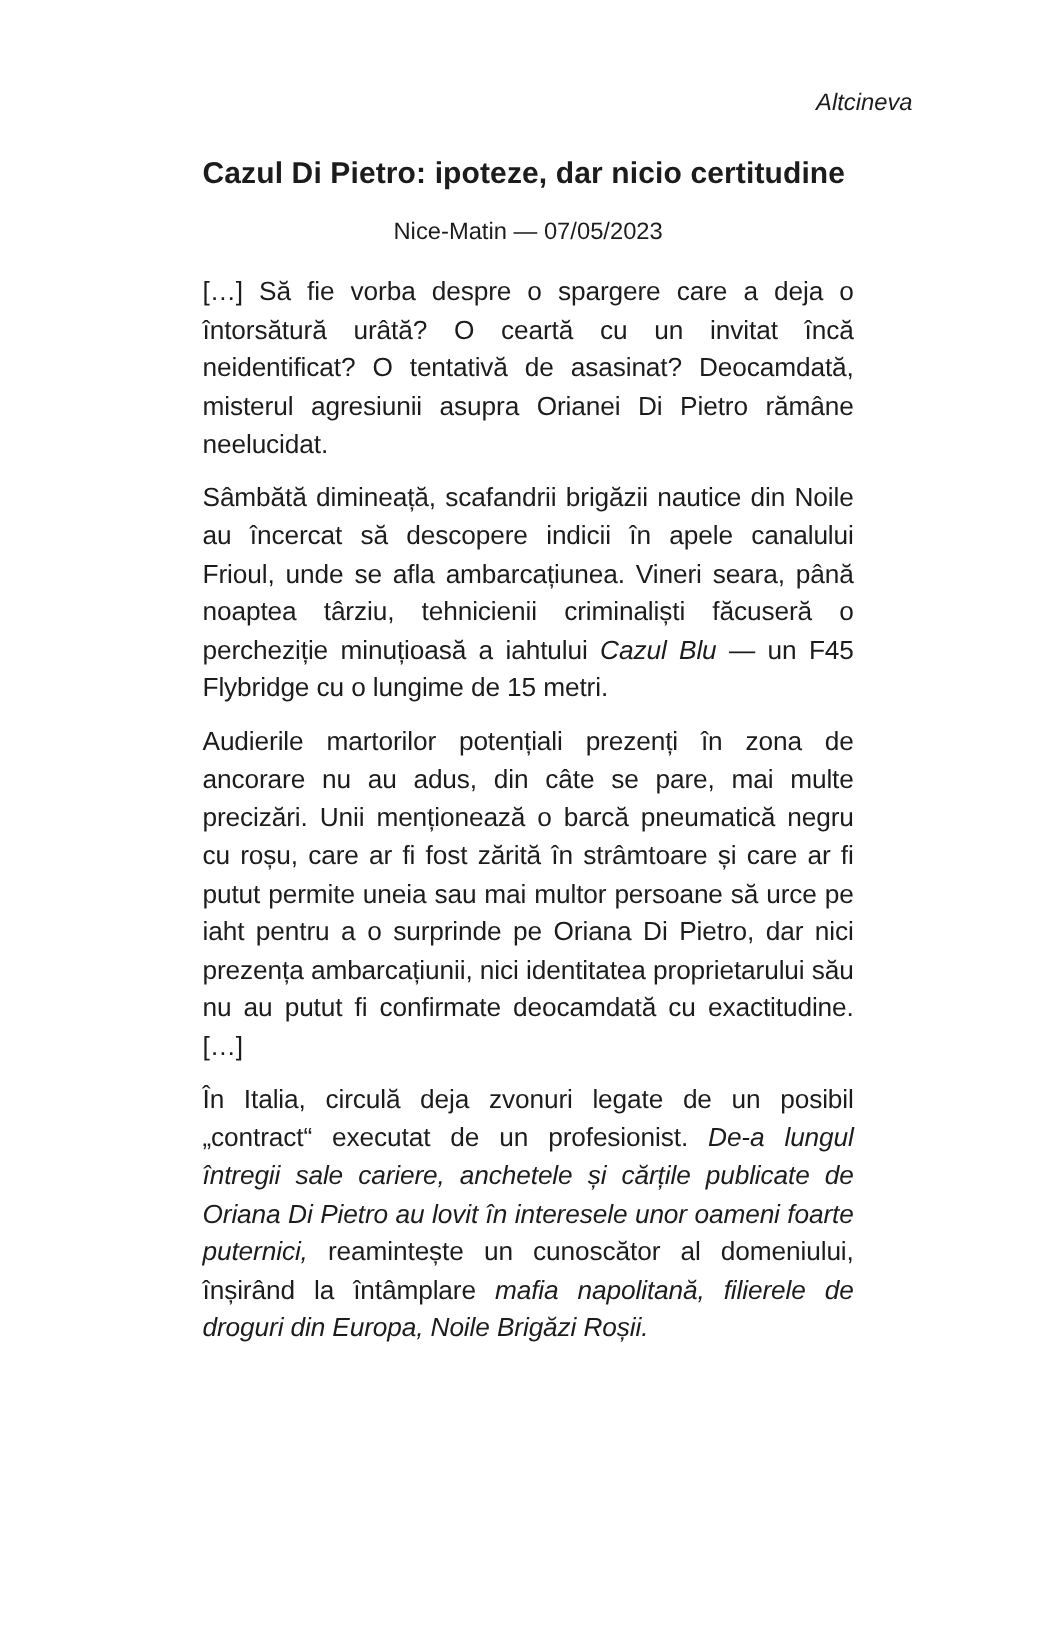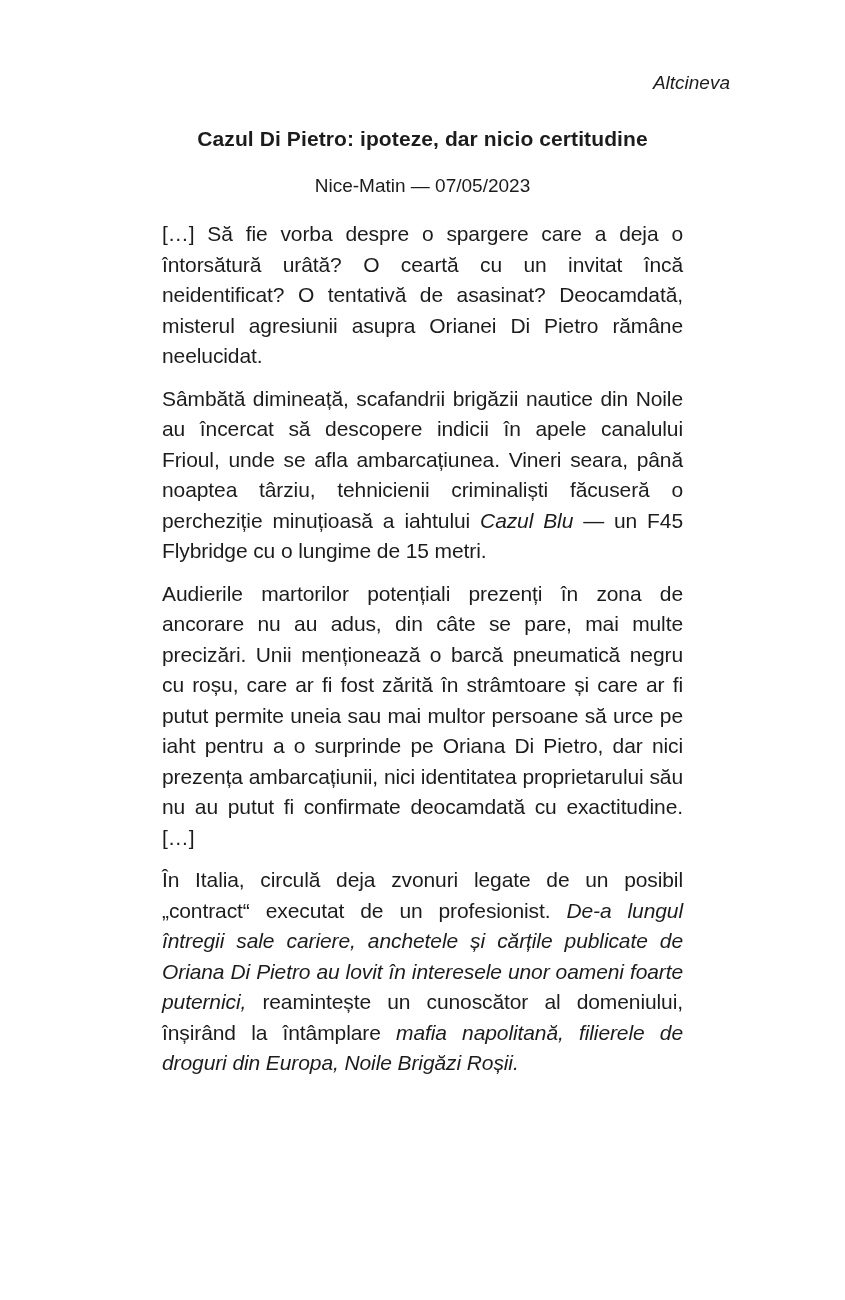--- a/index.html
+++ b/index.html
@@ -22,24 +22,24 @@
     font-style: italic;
     color: #1c1c1c;
   }
   .content {
     position: absolute;
     top: 127px;
     left: 162px;
     width: 521px;
   }
   .article-title {
-    font-size: 21px;
+    font-size: 24px;
     line-height: 23px;
     font-weight: bold;
-    text-align: center;
+    text-align: left;
     letter-spacing: 0.1px;
     margin-bottom: 26px;
   }
   .dateline {
     font-size: 19px;
     line-height: 20px;
     font-weight: normal;
     text-align: center;
     margin-bottom: 23px;
     margin-top: 24px;

